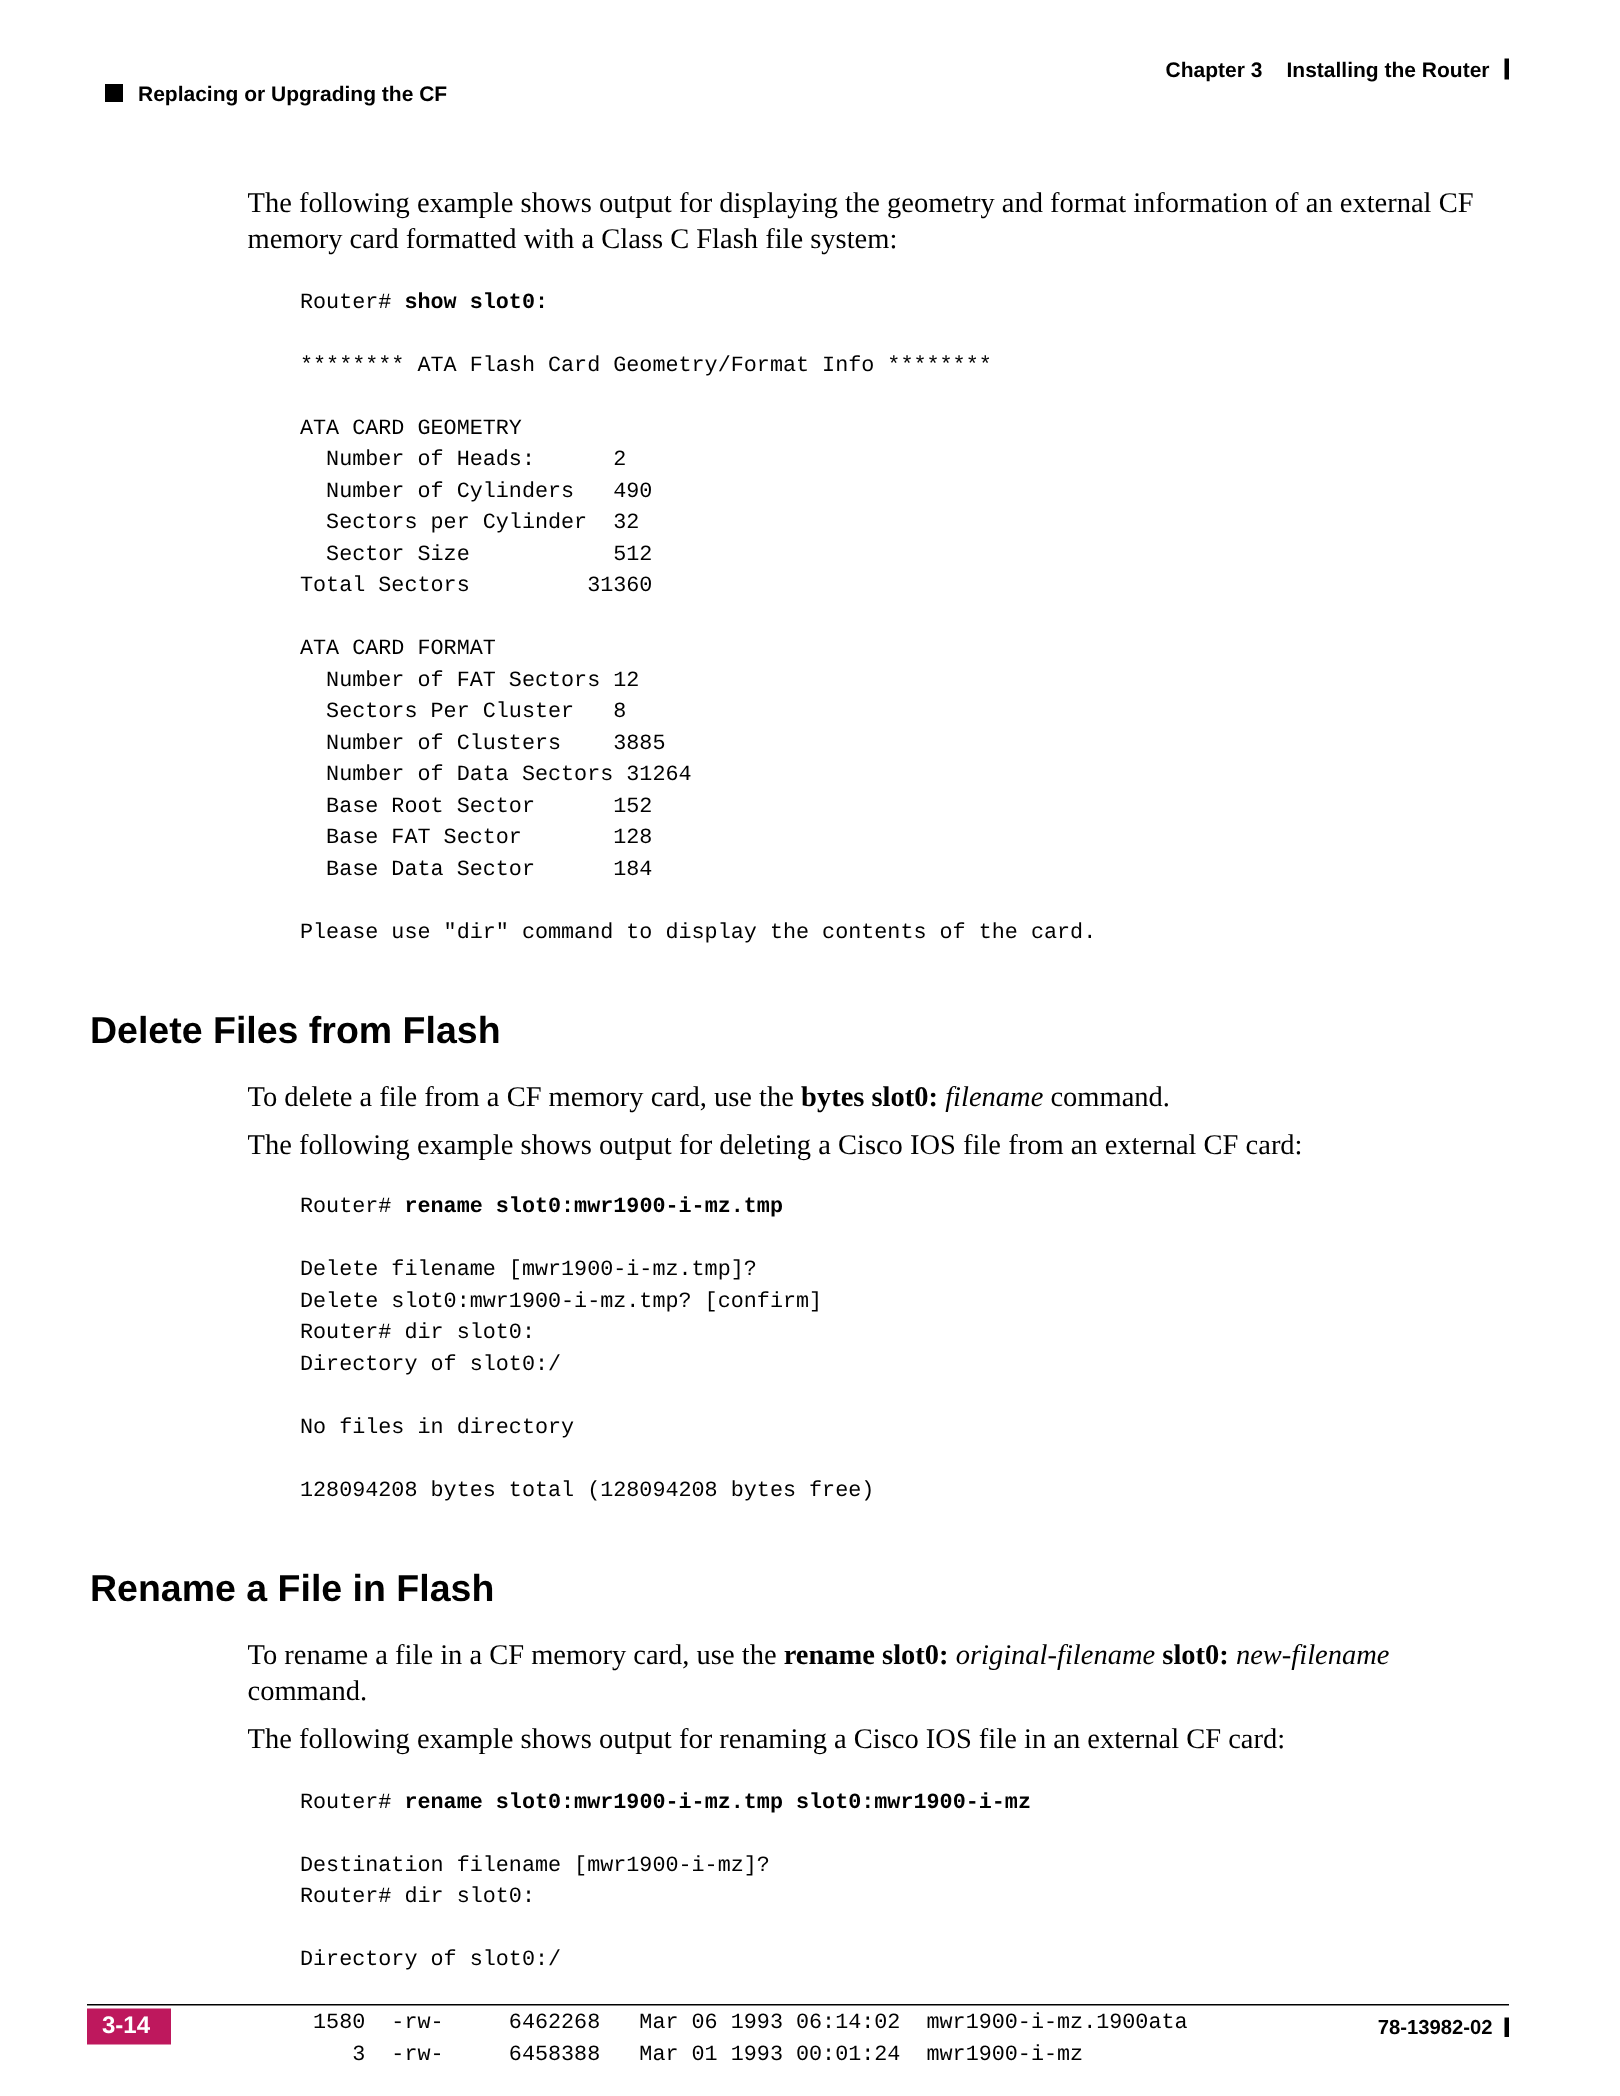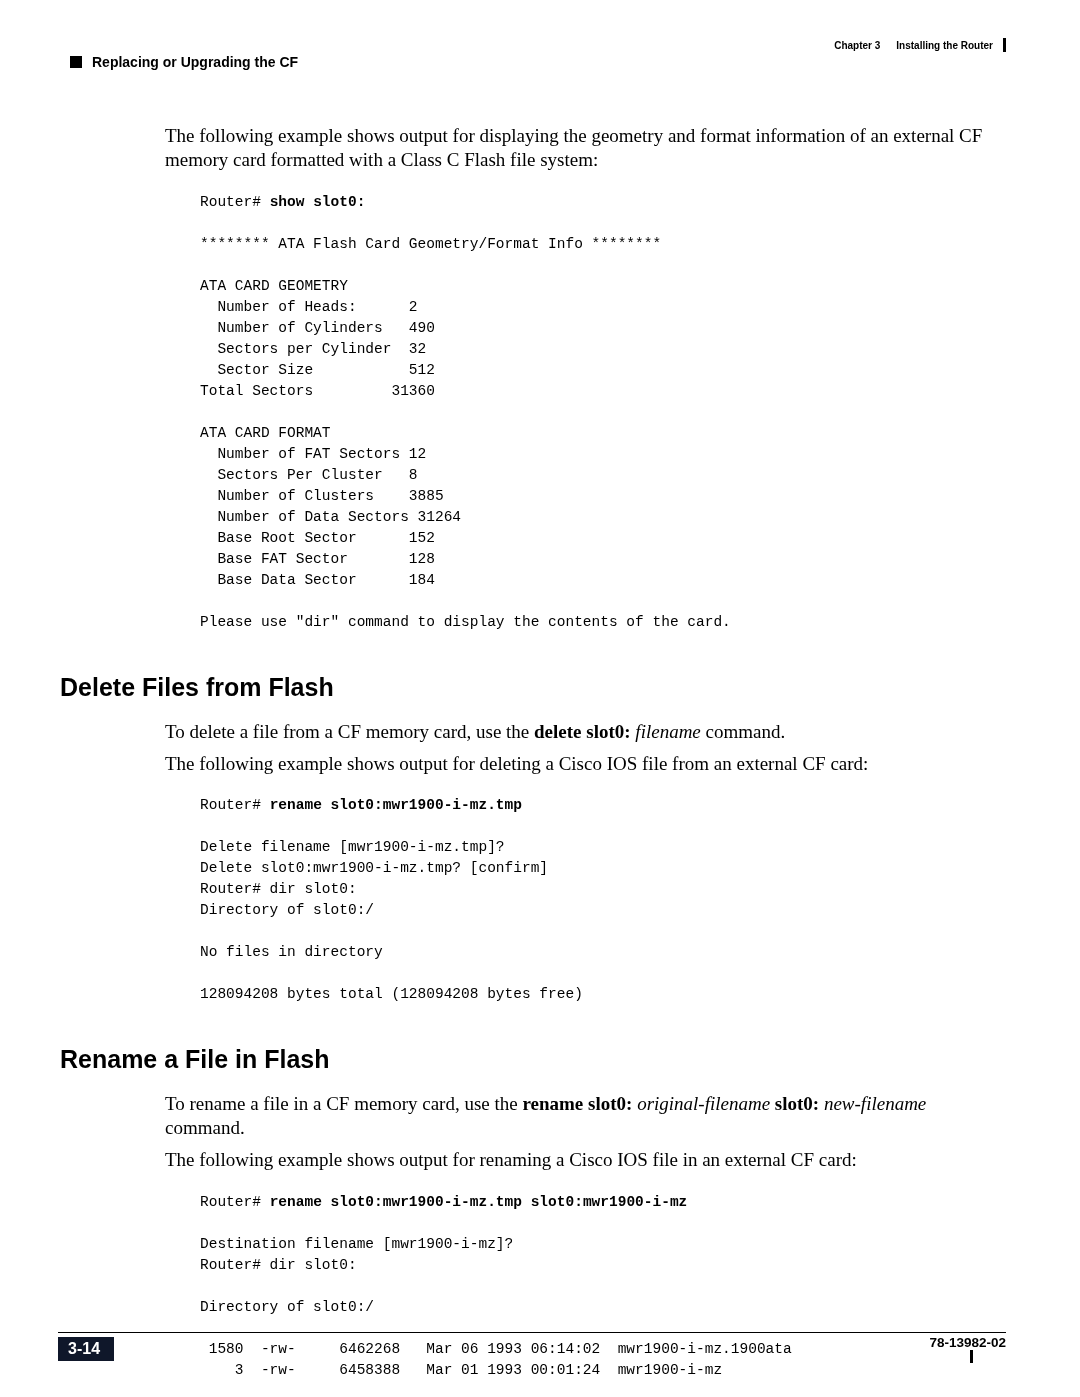--- a/index.html
+++ b/index.html
@@ -12,21 +12,21 @@
     position: relative;
   }
   .header-right {
     position: absolute;
     top: 38px;
     right: 74px;
     display: flex;
     align-items: center;
     font-family: Arial, Helvetica, sans-serif;
     font-weight: bold;
-    font-size: 10px;
+    font-size: 14px;
   }
   .header-right .sep {
     display: inline-block;
     width: 3px;
     height: 14px;
     background: #000;
     margin-left: 10px;
   }
   .header-left {
     position: absolute;
@@ -93,34 +93,33 @@
     font-size: 13.5px;
     text-align: center;
     margin-bottom: 4px;
   }
   .footer-row {
     display: flex;
     align-items: center;
     justify-content: space-between;
   }
   .page-badge {
-    background: #0f172a;
+    background: #be185d;
     color: #fff;
     font-family: Arial, Helvetica, sans-serif;
     font-weight: bold;
     font-size: 16px;
     padding: 3px 14px 3px 10px;
   }
   .doc-num {
     font-family: Arial, Helvetica, sans-serif;
     font-weight: bold;
     font-size: 13.5px;
     display: flex;
     align-items: center;
-    flex-direction: column;
   }
   .doc-num .sep2 {
     display: inline-block;
     width: 3px;
     height: 13px;
     background: #000;
     margin-left: 8px;
   }
 </style>
 </head>
@@ -159,21 +158,21 @@
   Number of Clusters    3885  
   Number of Data Sectors 31264 
   Base Root Sector      152   
   Base FAT Sector       128   
   Base Data Sector      184   
 
 Please use "dir" command to display the contents of the card.</span></div>
 
   <h2>Delete Files from Flash</h2>
 
-  <p class="body-text"><span>To delete a file from a CF memory card, use the </span><span class="bold">delete slot0:</span><span class="italic"> filename</span><span> command.</span></p>
+  <p class="body-text"><span>To delete a file from a CF memory card, use the </span><span class="bold">bytes slot0:</span><span class="italic"> filename</span><span> command.</span></p>
 
   <p class="body-text">The following example shows output for deleting a Cisco IOS file from an external CF card:</p>
 
   <div class="code-block"><span>Router# </span><span class="bold">rename slot0:mwr1900-i-mz.tmp</span>
 <span>
 Delete filename [mwr1900-i-mz.tmp]?
 Delete slot0:mwr1900-i-mz.tmp? [confirm]
 Router# dir slot0:
 Directory of slot0:/
 

